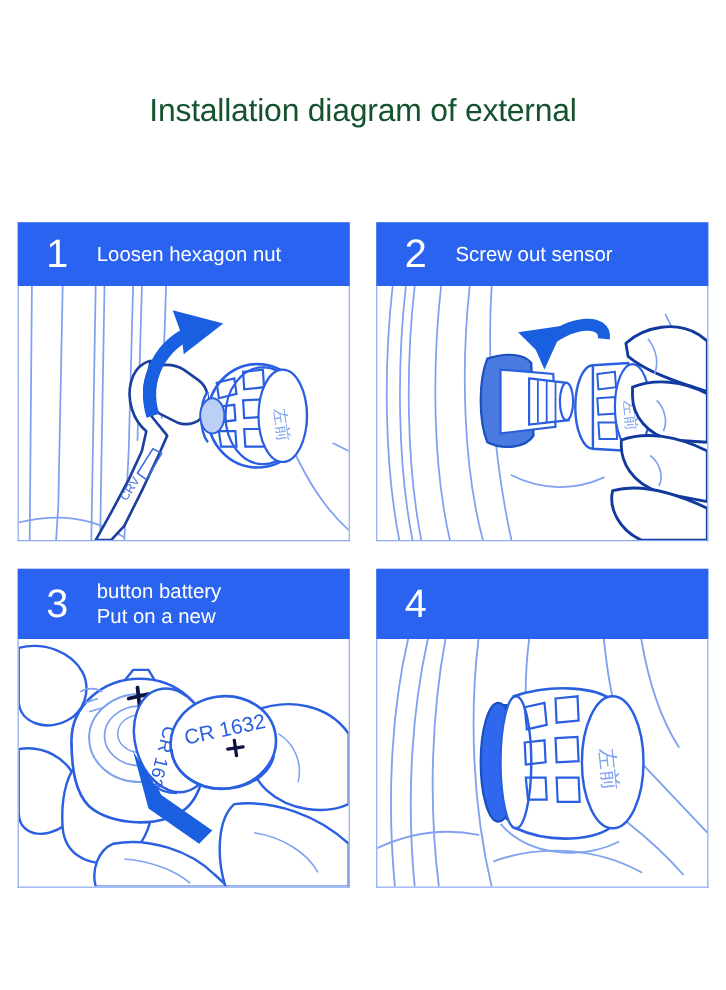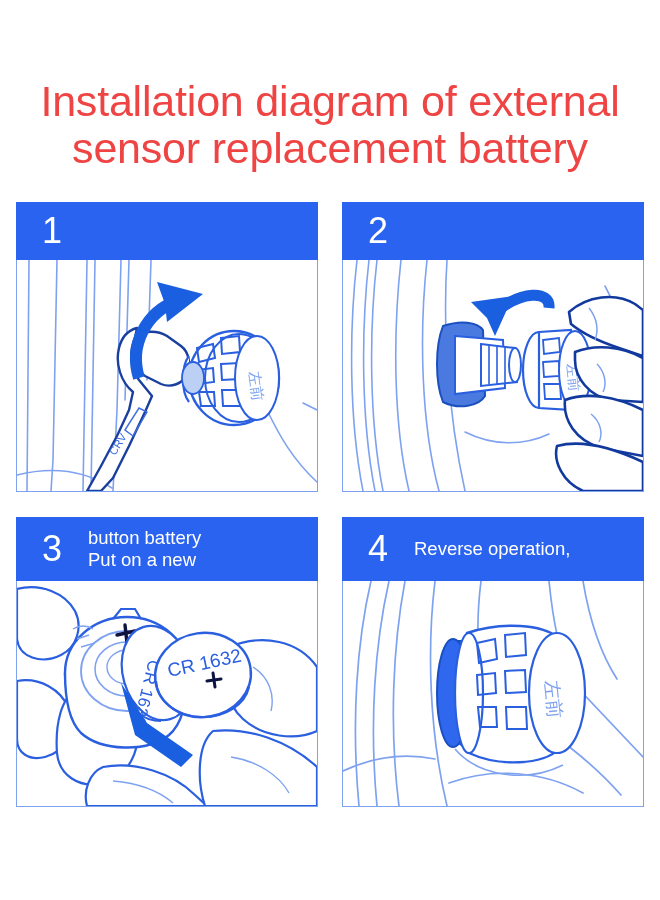--- a/index.html
+++ b/index.html
@@ -21,22 +21,22 @@
   }
   
   .title-block {
     position: absolute;
     left: 0;
     top: 78px;
     width: 660px;
     text-align: center;
   }
   .title-line {
-    color: #ef4444;
-    font-size: 43px;
+    color: #14532d;
+    font-size: 29px;
     line-height: 47px;
     font-weight: 400;
     letter-spacing: -0.2px;
     white-space: nowrap;
   }
   
   .steps-grid {
     position: absolute;
     left: 16px;
     top: 202px;
@@ -96,28 +96,30 @@
     font-family: "DejaVu Sans", sans-serif;
   }
 </style>
 </head>
 <body>
 
 <div class="page">
 
   <div class="title-block">
     <div class="title-line">Installation diagram of external</div>
-    <div class="title-line">sensor replacement battery</div>
   </div>
 
   <div class="steps-grid">
 
     <div class="panel">
       <div class="panel-header">
         <div class="step-number">1</div>
+        <div>
+          <div class="step-label">Loosen hexagon nut</div>
+        </div>
       </div>
       <div class="panel-art">
         <svg viewBox="0 0 300 231" preserveAspectRatio="xMidYMid slice">
           <g fill="none" stroke="#7fa2f0" stroke-width="1.6" stroke-linecap="round">
 
             <path d="M12 0 L10 231"></path>
             <path d="M40 0 L36 200 L34 231"></path>
             <path d="M70 0 L66 231"></path>
             <path d="M78 0 L74 231"></path>
             <path d="M104 0 L100 150 L96 231"></path>
@@ -172,20 +174,23 @@
             <path d="M122 118 C112 86 128 52 162 40" fill="none" stroke="#1a5fe0" stroke-width="12" stroke-linecap="butt"></path>
             <path d="M140 22 L186 34 L150 62 L148 44 Z" fill="#1a5fe0"></path>
           </g>
         </svg>
       </div>
     </div>
 
     <div class="panel">
       <div class="panel-header">
         <div class="step-number">2</div>
+        <div>
+          <div class="step-label">Screw out sensor</div>
+        </div>
       </div>
       <div class="panel-art">
         <svg viewBox="0 0 300 231" preserveAspectRatio="xMidYMid slice">
 
           <g fill="none" stroke="#7fa2f0" stroke-width="1.6" stroke-linecap="round">
             <path d="M14 0 C6 70 6 160 20 231"></path>
             <path d="M26 0 C18 70 18 160 32 231"></path>
             <path d="M34 0 C26 70 26 160 40 231"></path>
             <path d="M58 0 C50 72 50 162 66 231"></path>
             <path d="M84 0 C76 74 78 164 96 231"></path>
@@ -320,21 +325,20 @@
             <path d="M104 102 L130 142 L176 174 L164 186 L118 154 Z" fill="#1a5fe0"></path>
           </g>
         </svg>
       </div>
     </div>
 
     <div class="panel tall">
       <div class="panel-header">
         <div class="step-number">4</div>
         <div>
-          <div class="step-label">Reverse operation,</div>
         </div>
       </div>
       <div class="panel-art">
         <svg viewBox="0 0 300 225" preserveAspectRatio="xMidYMid slice">
 
           <g fill="none" stroke="#7fa2f0" stroke-width="1.7" stroke-linecap="round">
             <path d="M28 0 C14 60 8 140 16 225"></path>
             <path d="M46 0 C32 62 26 142 34 225"></path>
             <path d="M62 0 C50 64 46 146 56 225"></path>
             <path d="M92 0 C84 66 86 150 104 225"></path>

